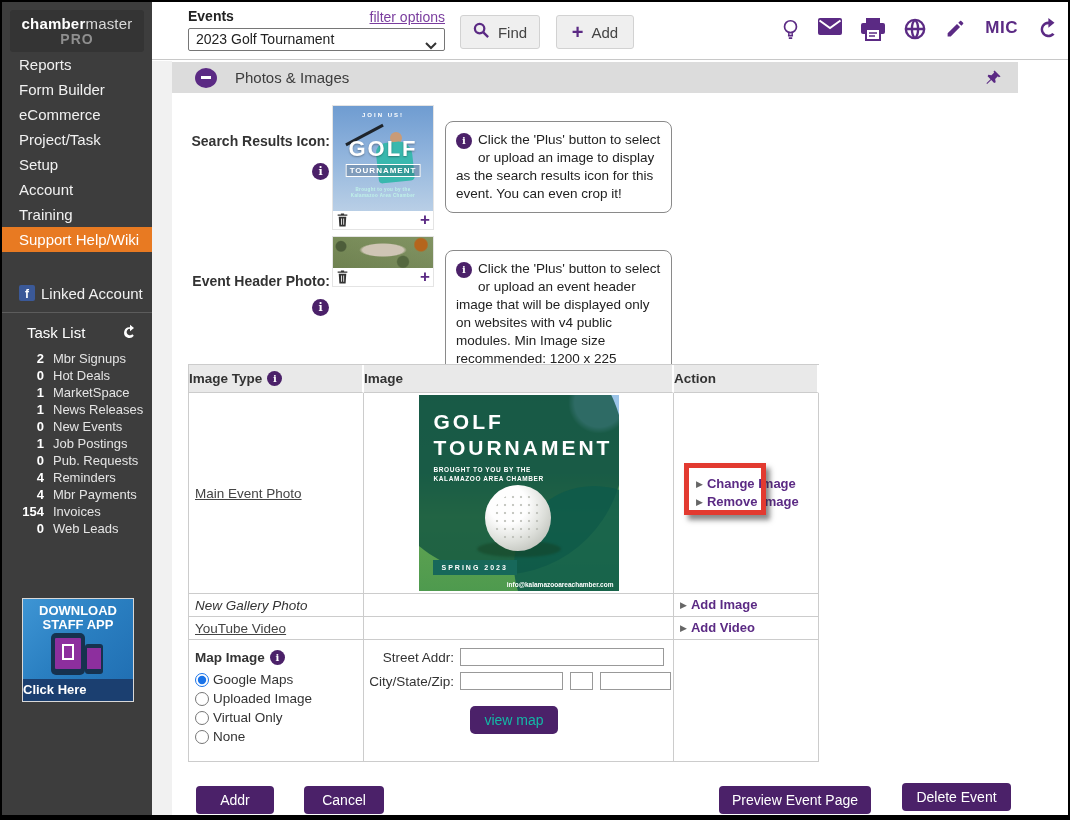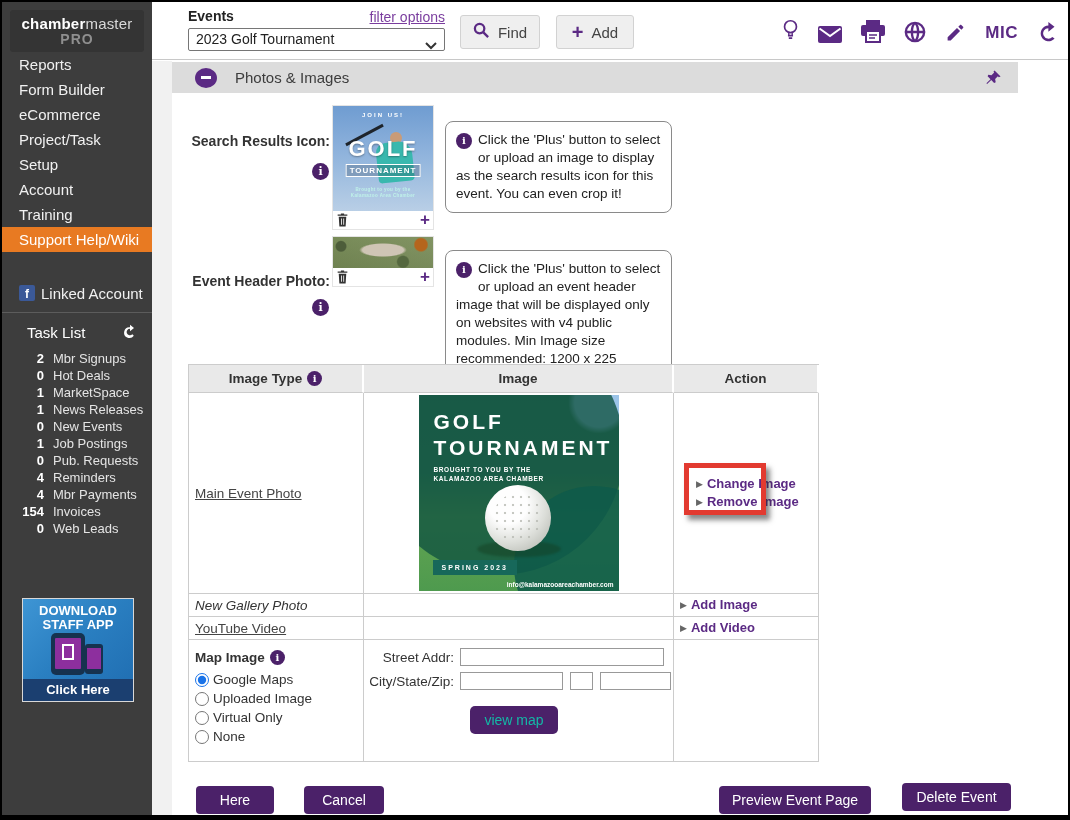--- a/index.html
+++ b/index.html
@@ -34,35 +34,35 @@
   .staff-app { position:absolute; top:596px; left:20px; width:112px; height:104px; cursor:pointer;
     background:linear-gradient(135deg,#3e95d4 0%,#2a7fc1 45%,#1f6cb0 100%); border:1px solid #d8d8d8; }
   .sa-text { text-align:center; color:#fff; font-weight:bold; font-size:13px; line-height:14px; padding-top:5px; }
   .sa-devices { position:relative; height:42px; }
   .sa-tablet { position:absolute; left:28px; top:1px; width:34px; height:42px; background:#16324f; border-radius:5px; }
   .sa-tablet::after { content:""; position:absolute; inset:5px 4px 6px 4px; background:#8d2f9e; border-radius:1px; }
   .sa-logo { position:absolute; left:39px; top:12px; width:12px; height:16px; border:2px solid #fff; z-index:2; }
   .sa-phone { position:absolute; left:62px; top:12px; width:18px; height:30px; background:#16324f; border-radius:3px; }
   .sa-phone::after { content:""; position:absolute; inset:4px 2px 5px 2px; background:#8d2f9e; }
   .sa-btn { position:absolute; bottom:0; left:0; right:0; height:22px; background:#1b3f70; color:#fff;
-            font-weight:bold; font-size:13px; text-align:center; line-height:22px; }
+            font-weight:bold; font-size:13px; line-height:22px; }
   
   .main { position:absolute; left:150px; top:0; right:0; bottom:0; background:#fff; }
   .topbar { position:absolute; left:0; right:0; top:0; height:58px; background:#fff; border-bottom:1px solid #c8c8c8; }
   .module-label { position:absolute; left:36px; top:6px; font-size:14px; font-weight:bold; color:#222; }
   .filter-wrap { position:absolute; left:36px; top:6px; width:257px; text-align:right; }
   .filter-link { font-size:14px; color:#7a3d9e; text-decoration:underline; cursor:pointer; }
   .event-select { position:absolute; left:36px; top:26px; width:257px; height:23px; border:1px solid #767676; border-radius:2px;
     background:#fff; font-size:14px; color:#222; padding:2px 22px 2px 7px; cursor:pointer; white-space:nowrap; overflow:hidden; }
   .sel-chev { position:absolute; right:7px; top:8px; }
   .tb-btn { position:absolute; top:13px; height:34px; background:#efefef; border:1px solid #d2d2d2; border-radius:3px;
     display:flex; align-items:center; justify-content:center; gap:8px; font-size:15px; color:#444; cursor:pointer; }
   .btn-find { left:308px; width:80px; } .btn-add { left:404px; width:78px; }
   .plus-glyph { color:#5b2a84; font-size:20px; font-weight:bold; line-height:18px; }
-  .iconbar { position:absolute; right:10px; top:16px; display:flex; align-items:flex-end; gap:19px; }
+  .iconbar { position:absolute; right:10px; top:16px; display:flex; align-items:flex-start; gap:19px; }
   .icn { cursor:pointer; display:flex; align-items:center; }
   .mic { font-size:17px; font-weight:bold; color:#5b2a84; letter-spacing:.5px; cursor:pointer; }
   
   .content { position:absolute; left:0; right:0; top:59px; bottom:0; background:#fff; }
   .gutter { position:absolute; left:0; top:0; bottom:0; width:20px; background:#f1f1f1; }
   .secbar { position:absolute; left:20px; top:1px; width:846px; height:31px; background:#dcdcdc;
     display:flex; align-items:center; }
   .minus-circle { width:22px; height:20px; border-radius:50%; background:#5b2a84; margin-left:23px;
     display:flex; align-items:center; justify-content:center; cursor:pointer; }
   .minus-circle i { display:block; width:10px; height:3px; background:#fff; }
@@ -102,21 +102,21 @@
       linear-gradient(180deg,#7c8f5e 0%,#6a7d4f 100%); }
   .infobox { position:absolute; left:293px; width:227px; border:1px solid #8a8a8a; border-radius:8px;
     padding:9px 10px; font-size:13.5px; line-height:18px; color:#222; background:#fff; }
   .ib-icon { float:left; width:16px; height:16px; border-radius:50%; background:#4b2169; color:#fff; font-weight:bold;
     font-size:10px; display:flex; align-items:center; justify-content:center; margin:2px 6px 12px 0;
     font-family:"DejaVu Serif",serif; }
   
   .tbl { position:absolute; left:36px; top:303px; width:631px; border-left:1px solid #ccc; border-top:1px solid #ccc;
     display:grid; grid-template-columns:175px 310px 145px; background:#fff; }
   .cell { border-right:1px solid #ccc; border-bottom:1px solid #ccc; position:relative; }
-  .hdr { height:28px; background:#e9e9e9; display:flex; align-items:center; justify-content:center; gap:5px;
+  .hdr { height:28px; background:#e9e9e9; display:flex; align-items:center; justify-content:flex-start; gap:5px;
     font-size:13.5px; font-weight:bold; color:#333; border-right:2px solid #fff; border-bottom:1px solid #ccc; }
   .hdr:last-child { border-right:1px solid #ccc; }
   .hdr .info-dot { width:15px; height:15px; font-size:10px; }
   .r1 { height:201px; } .r2 { height:23px; } .r3 { height:23px; } .r4 { height:122px; }
   .type-cell { display:flex; align-items:center; padding-left:6px; font-size:13.5px; color:#444;text-decoration:underline; }
   .type-italic { font-style:italic; display:flex; align-items:center; padding-left:6px; font-size:13.5px; color:#333; }
   .img-cell { display:flex; align-items:center; justify-content:center; }
   .action-link { display:flex; align-items:center; gap:4px; font-size:13px; font-weight:bold; color:#5b2a84;
     cursor:pointer; line-height:16px; white-space:nowrap; }
   .arrow { color:#666; font-size:9px; }
@@ -519,18 +519,18 @@
           <span class="addr-label">City/State/Zip:</span>
           <input class="in-city" type="text" value="" style="">
           <input class="in-state" type="text" value="" style="">
           <input class="in-zip" type="text" value="" style="">
         </div>
         <button class="viewmap">view map</button>
       </div>
       <div class="cell r4"></div>
     </div>
 
-    <button class="foot-btn b-save">Here</button>
+    <button class="foot-btn b-save">Addr</button>
     <button class="foot-btn b-cancel">Cancel</button>
     <button class="foot-btn b-preview">Preview Event Page</button>
     <button class="foot-btn b-delete">Delete Event</button>
   </div>
 </div>
 
 </body></html>

